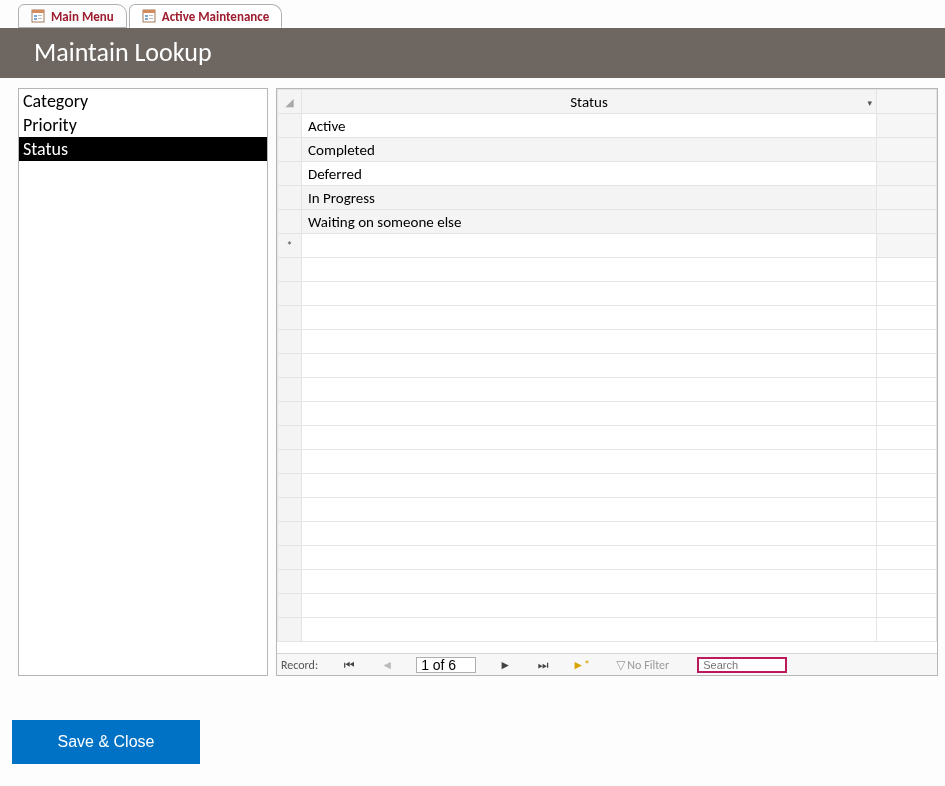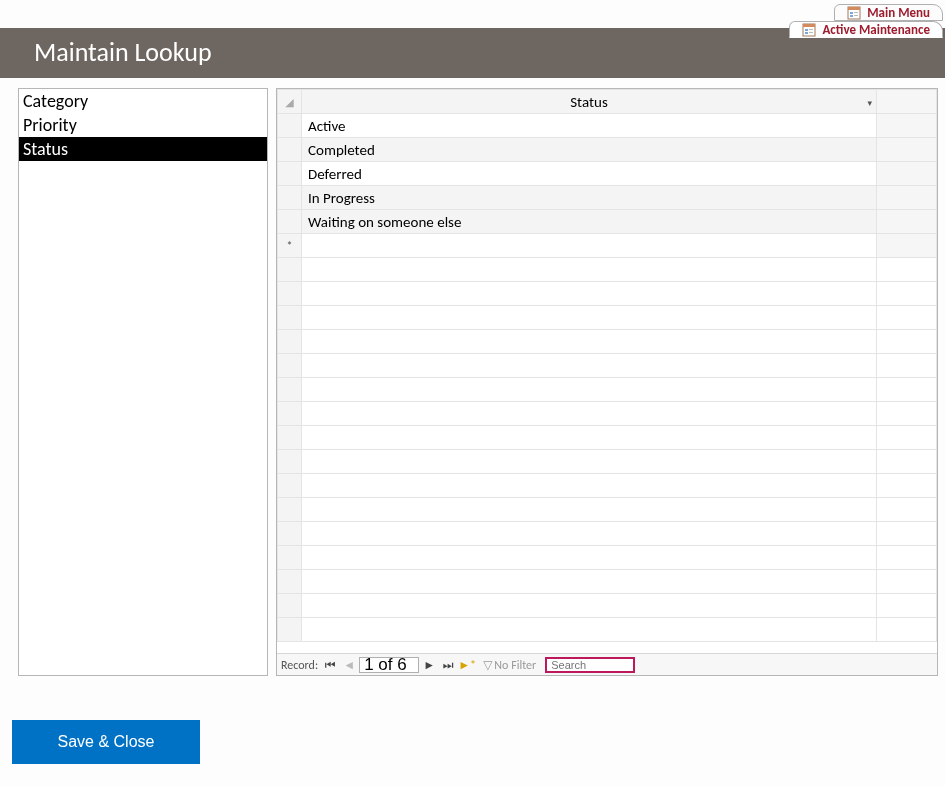--- a/index.html
+++ b/index.html
@@ -1,18 +1,18 @@
 <!DOCTYPE html>
 <html><head>
   <meta charset="utf-8">
   <style>
     * { box-sizing: border-box; margin: 0; padding: 0; }
     body { font-family: "Segoe UI", Calibri, Arial, sans-serif; background: #fdfdfd; width: 945px; height: 786px; overflow: hidden; }
     
-    .tabbar { display: flex; align-items: flex-end; height: 28px; padding-top: 4px; padding-left: 18px; background: #fdfdfd; flex-direction: column; }
+    .tabbar { display: flex; align-items: flex-end; height: 28px; padding-top: 4px; padding-left: 18px; background: #fdfdfd; }
     .tab { display: flex; align-items: center; gap: 6px; height: 24px; padding: 0 12px; border: 1px solid #b0b0b0; border-bottom: 1px solid #b0b0b0; border-top-left-radius: 6px; border-top-right-radius: 10px; background: #fcfcfc; font-size: 13px; cursor: pointer; position: relative; margin-right: 2px; }
     .tab.active { background: #fff; border-bottom: 1px solid #fff; z-index: 2; }
     .tab .tablabel { color: #9d1c2e; font-weight: 600; }
     .tab .tabicon { width: 14px; height: 14px; }
     
     .headerbar { background: #6e6761; color: #fff; padding: 8px 0 10px 34px; font-size: 26px; font-weight: 300; }
     
     .content { display: flex; gap: 8px; padding: 10px 0 0 18px; }
     
     .listbox { width: 250px; height: 588px; border: 1px solid #b6b6b6; background: #fff; font-size: 18px; }
@@ -25,25 +25,25 @@
     .grid th, .grid td { border: 1px solid #e4e4e4; font-size: 15px; text-align: left; padding: 1px 6px; height: 24px; font-weight: 400; }
     .grid th.colhead { background: #f4f4f4; text-align: center; position: relative; }
     .grid th.rowhead { width: 24px; background: #f4f4f4; text-align: center; padding: 0; font-size: 12px; color: #555; }
     .grid td.cell { background: #fff; }
     .grid tr.alt td.cell { background: #f4f4f4; }
     .colhead .sortbtn { position: absolute; right: 4px; top: 50%; transform: translateY(-50%); font-size: 9px; color: #555; }
     .pencil { font-size: 11px; color: #aaa; }
     .emptyrows td { background: #fff; }
     .rightgap { width: 60px; background: #f6f6f6; }
     
-    .navbar { display: flex; align-items: center; height: 22px; background: #f7f7f7; border-top: 1px solid #d6d6d6; font-size: 12px; padding: 0 4px; gap: 1px; }
+    .navbar { display: flex; align-items: center; height: 22px; background: #f7f7f7; border-top: 1px solid #d6d6d6; font-size: 12px; padding: 0 4px; gap: 20px; }
     .navbar .lbl { color: #555; margin-right: 2px; }
     .navbtn { width: 18px; height: 16px; display: inline-flex; align-items: center; justify-content: center; border: 1px solid transparent; cursor: pointer; color: #444; }
     .navbtn.disabled { color: #bbb; cursor: default; }
-    .recordbox { width: 60px; height: 16px; border: 1px solid #b0b0b0; font-size: 17px; padding: 0 4px; background: #fff; }
+    .recordbox { width: 60px; height: 16px; border: 1px solid #b0b0b0; font-size: 14px; padding: 0 4px; background: #fff; }
     .newrec { color: #d9a300; }
     .filterlbl { color: #999; margin-left: 6px; display: flex; align-items: center; gap: 2px; }
     .searchbox { width: 90px; height: 16px; border: 2px solid #be185d; font-size: 11px; padding: 0 4px; background: #fff; margin-left: 8px; }
     
     .savebtn { position: absolute; left: 12px; top: 720px; width: 188px; height: 44px; background: #0072c6; color: #fff; border: none; font-size: 16px; cursor: pointer; }
   </style>
 </head>
 <body>
 
 <div class="tabbar">

